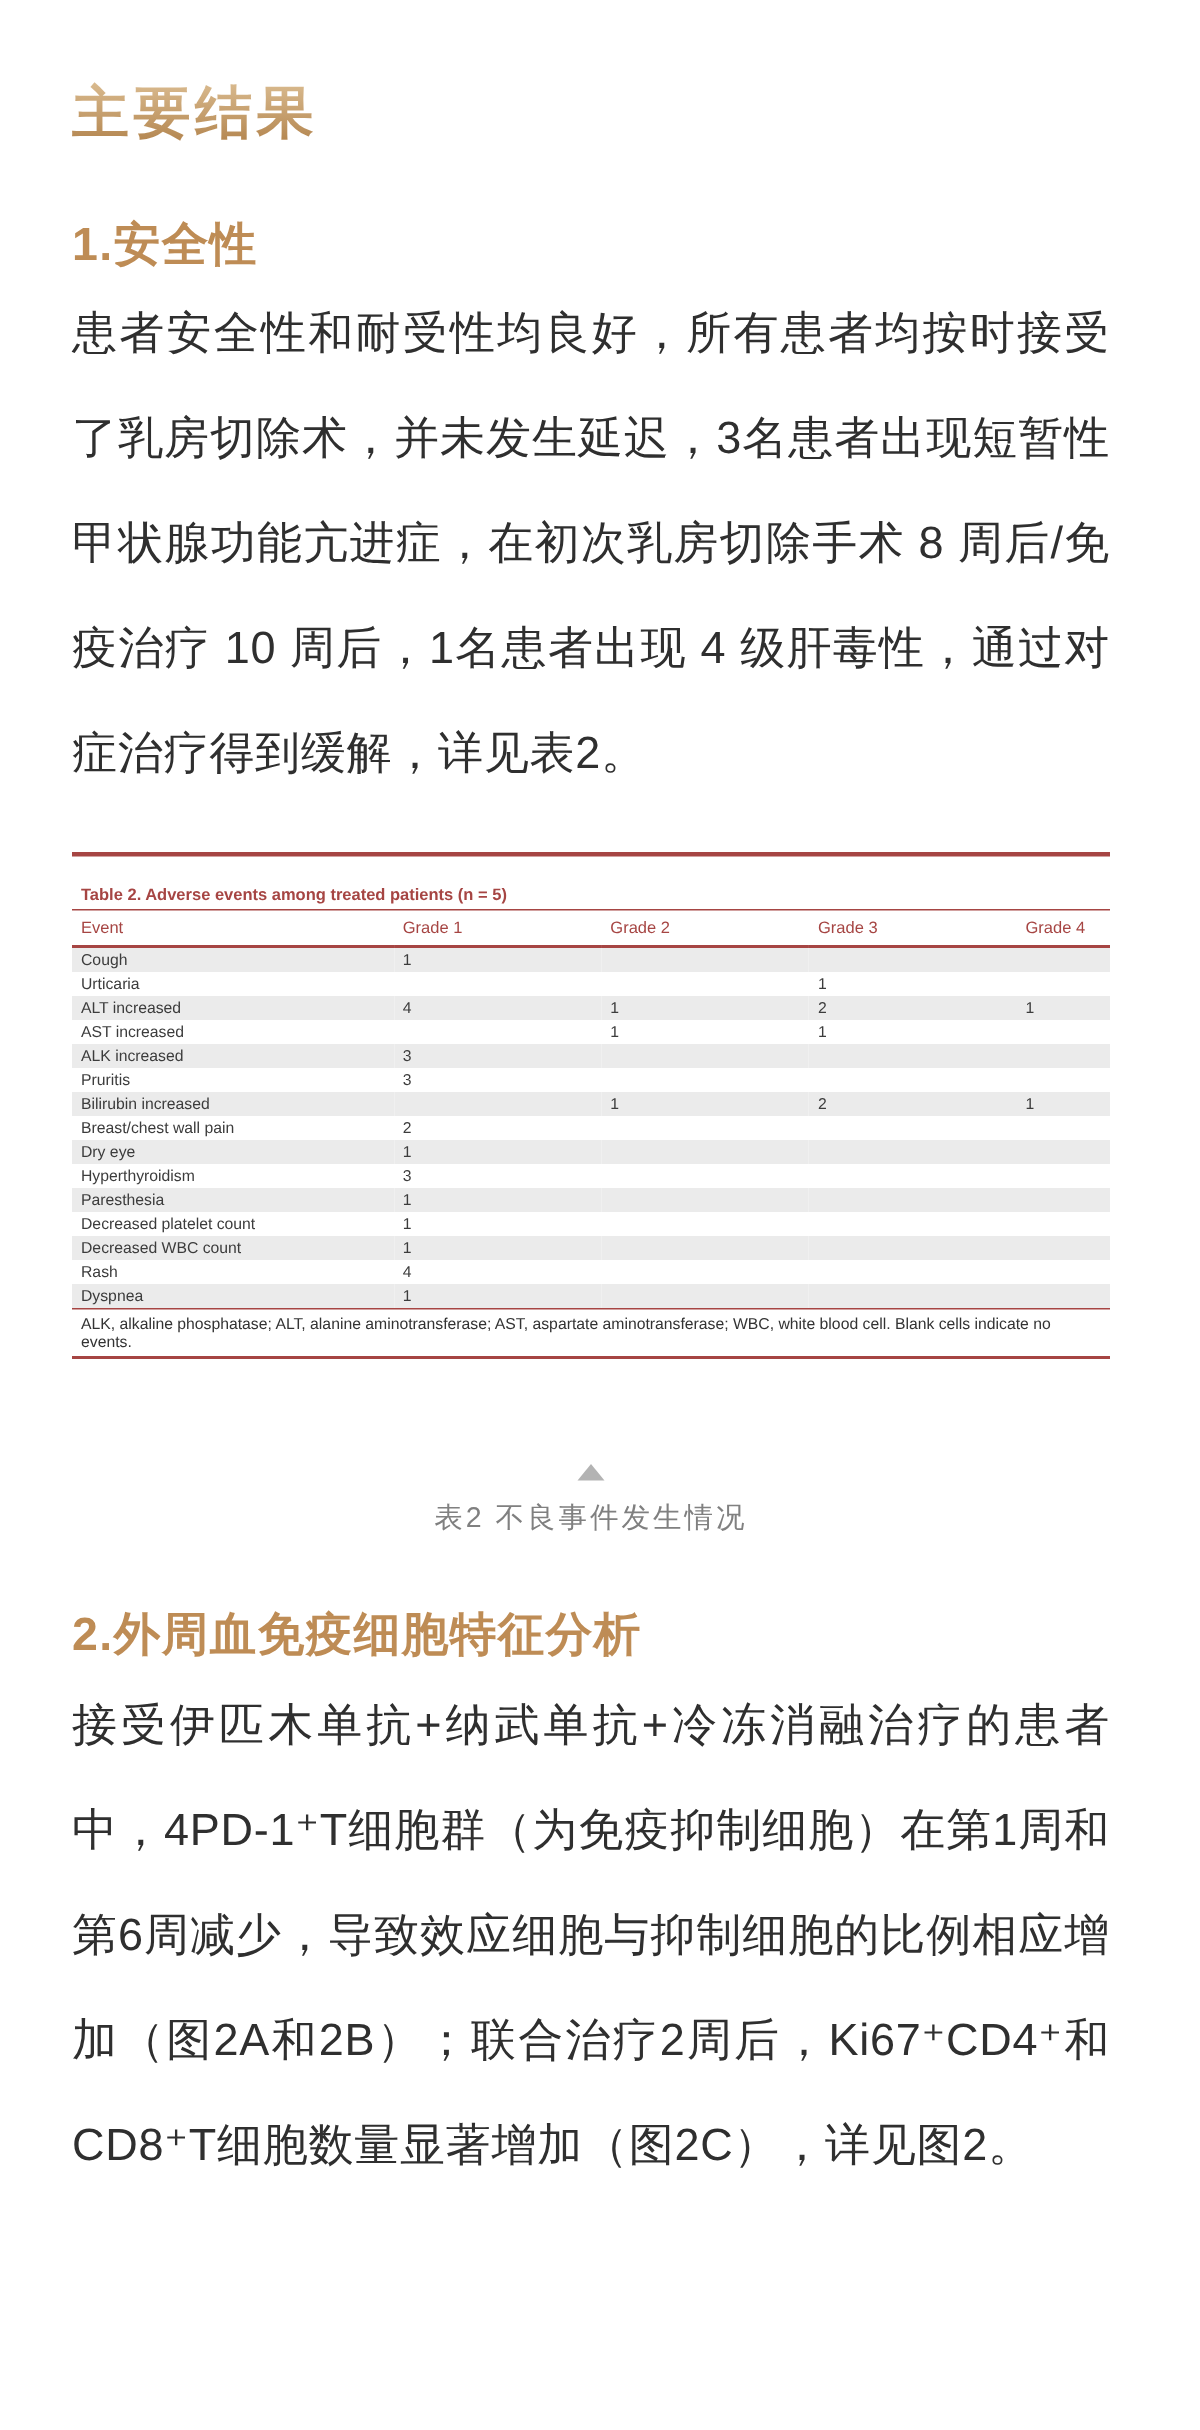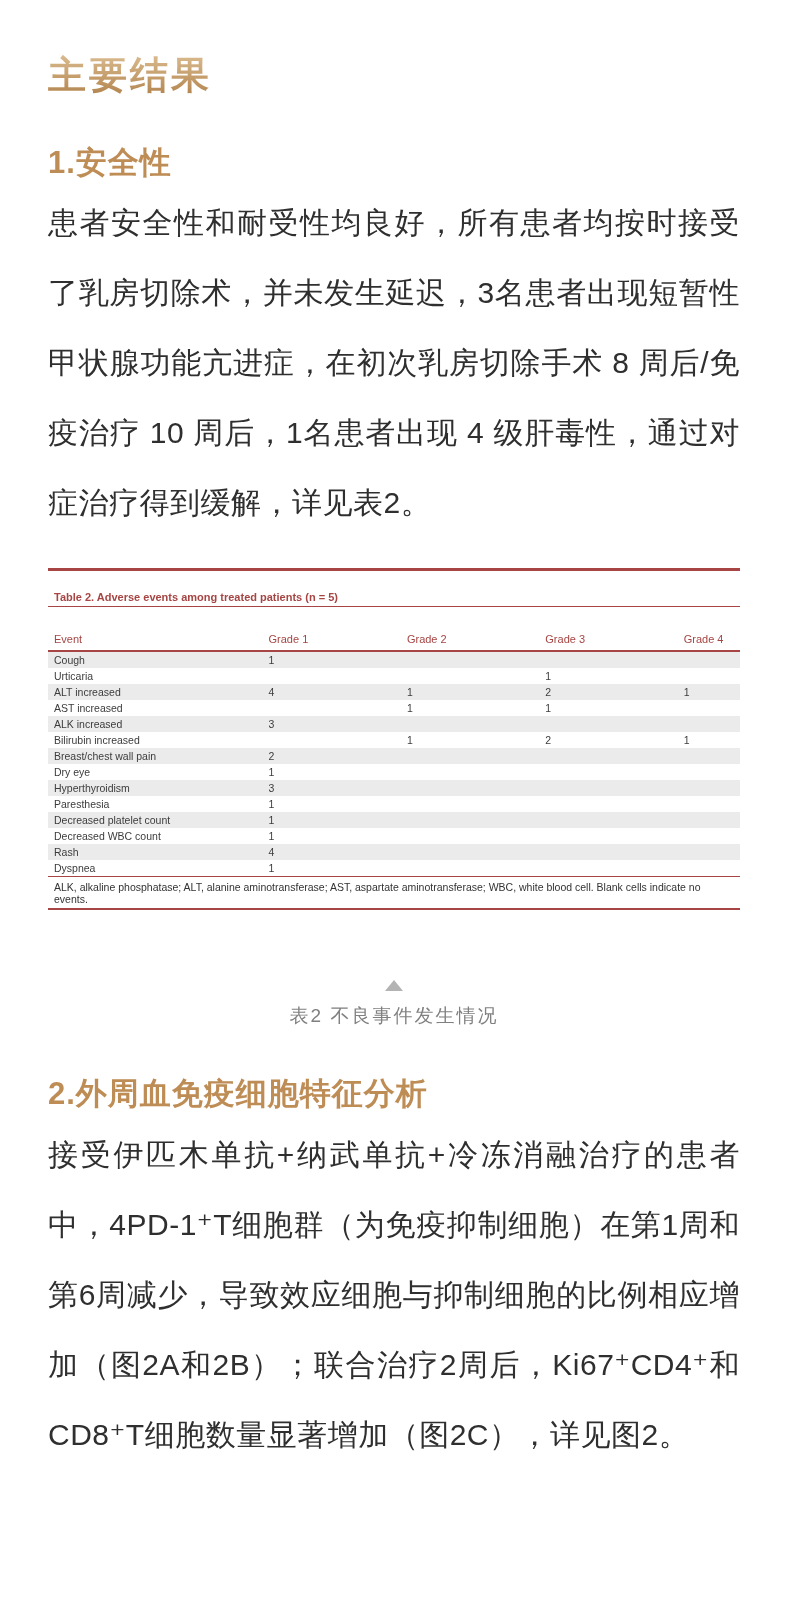--- a/index.html
+++ b/index.html
@@ -38,21 +38,21 @@
   .tbl-frame{
     border-top:3px solid var(--accent-red,#A64543);
     border-bottom:2.5px solid var(--accent-red,#A64543);
   }
   .tbl-title{
     font-size:11px;font-weight:700;color:var(--accent-red,#A64543);
     padding:4px 6px 3px 6px;
     border-bottom:1px solid var(--accent-red,#A64543);
     margin-top:16px;
   }
-  table.adv{width:100%;border-collapse:collapse;table-layout:fixed;margin-top:20px;}
+  table.adv{width:100%;border-collapse:collapse;table-layout:fixed;}
   table.adv th{
     text-align:left;font-size:11px;font-weight:400;
     color:var(--accent-red,#A64543);
     padding:6px 6px 5px 6px;
     border-bottom:2.5px solid var(--accent-red,#A64543);
   }
   table.adv td{
     font-size:10.5px;color:#3c3c3c;padding:2.5px 6px;line-height:11px;
   }
   table.adv tbody tr:nth-child(odd){background:var(--row-stripe,#EBEBEB);}
@@ -134,20 +134,27 @@
               <td></td>
             </tr>
             <tr>
               <td>ALK increased</td>
               <td>3</td>
               <td></td>
               <td></td>
               <td></td>
             </tr>
             <tr>
+              <td>Pruritis</td>
+              <td>3</td>
+              <td></td>
+              <td></td>
+              <td></td>
+            </tr>
+            <tr>
               <td>Bilirubin increased</td>
               <td></td>
               <td>1</td>
               <td>2</td>
               <td>1</td>
             </tr>
             <tr>
               <td>Breast/chest wall pain</td>
               <td>2</td>
               <td></td>

